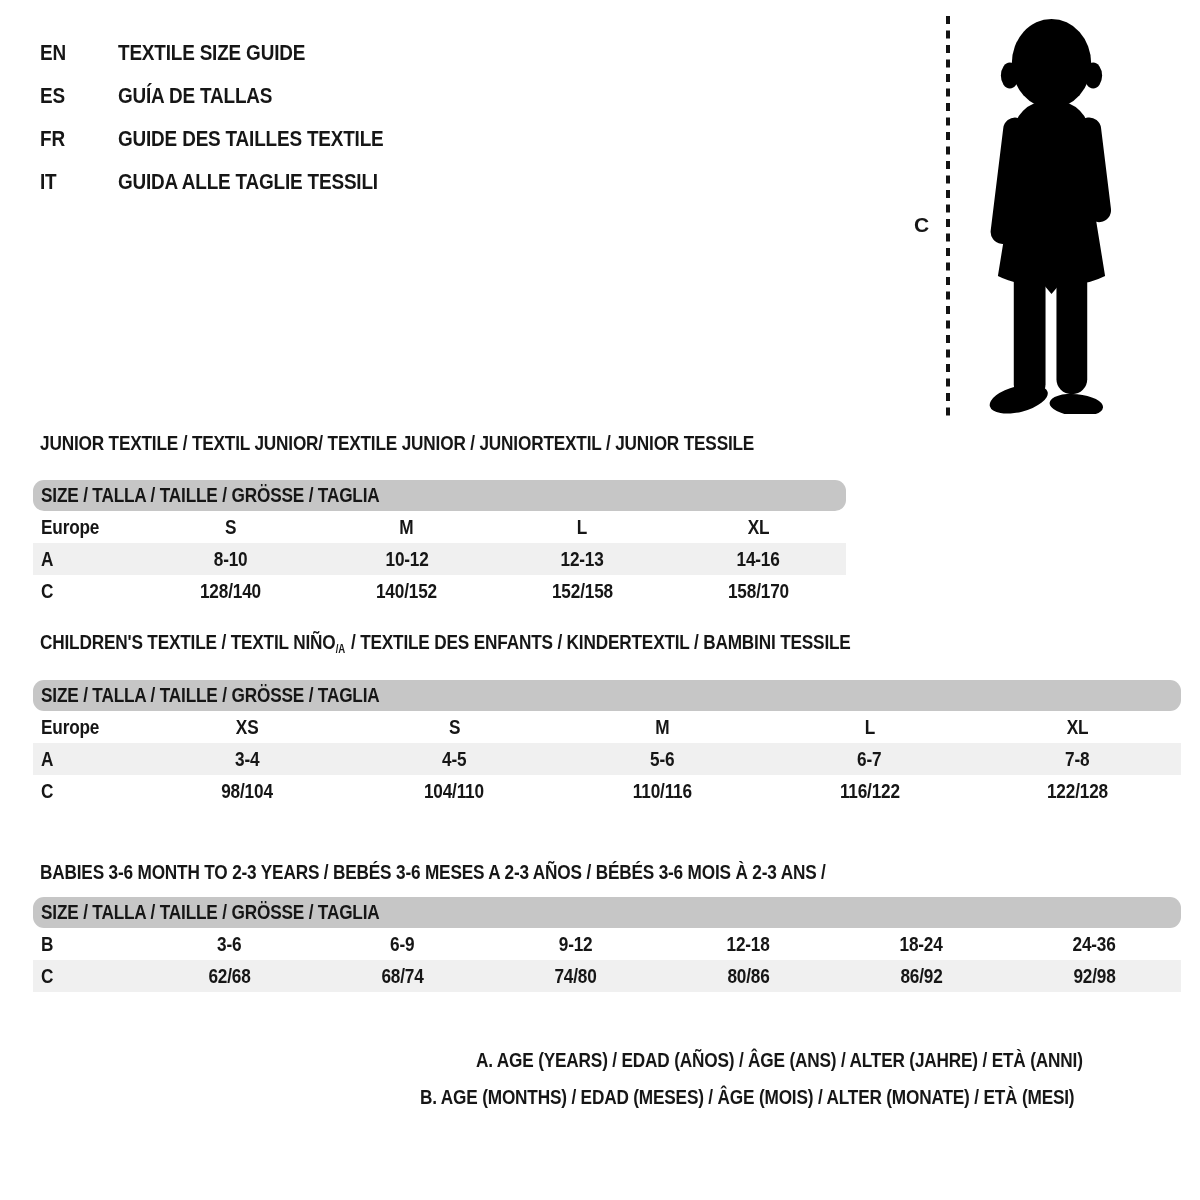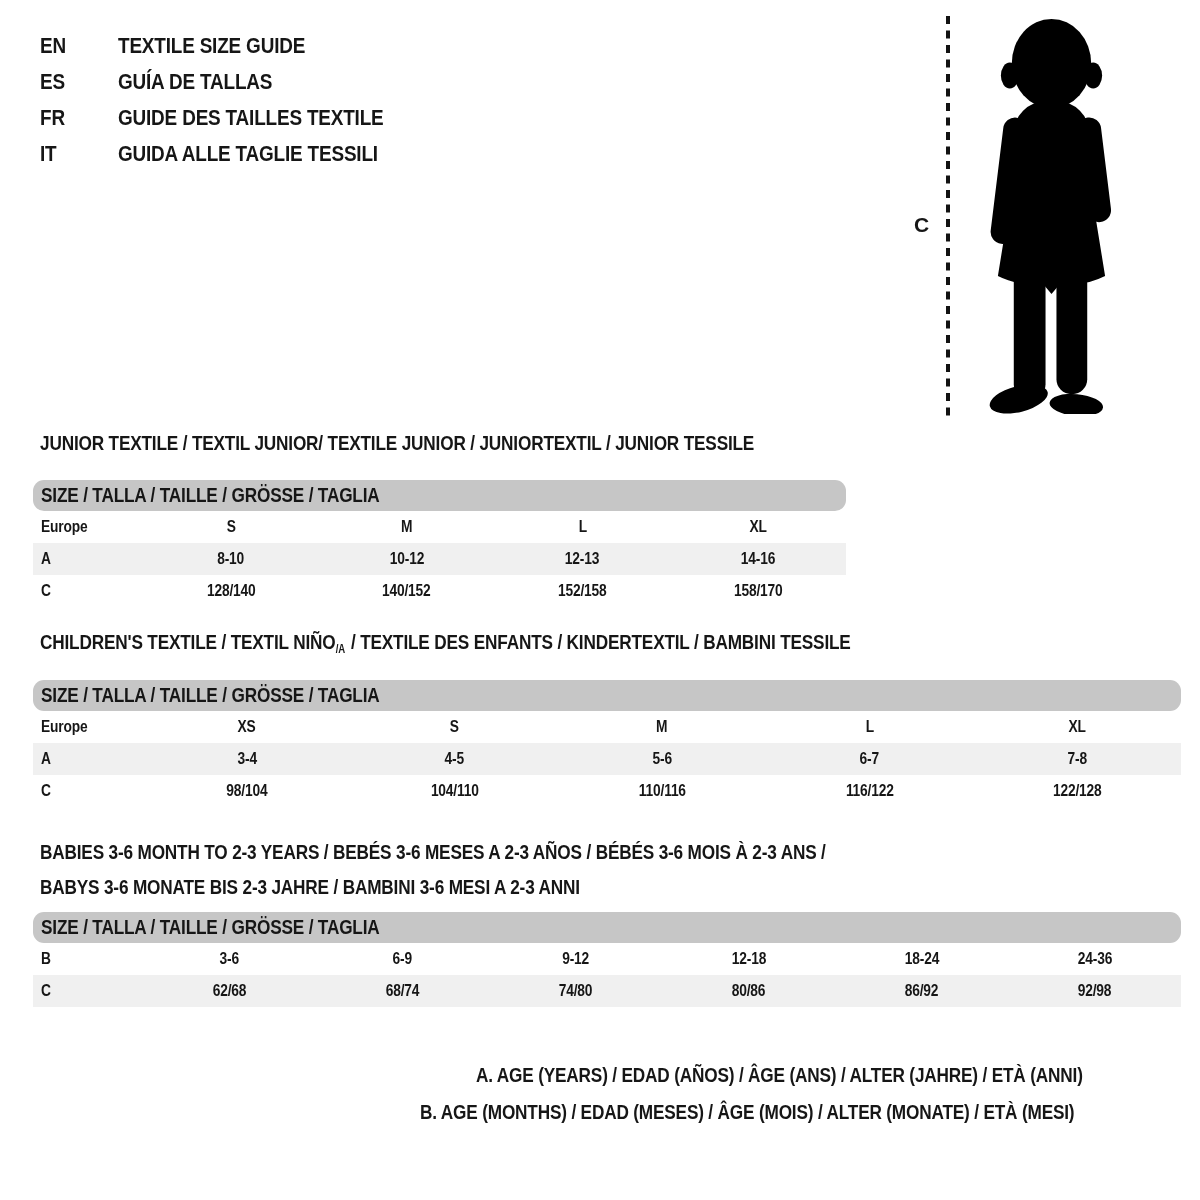--- a/index.html
+++ b/index.html
@@ -20,21 +20,21 @@
     display:inline-block;
     transform:scaleX(.86);
     transform-origin:left center;
     white-space:nowrap;
     letter-spacing:-0.2px;
   }
   
   .lang-block{
     position:absolute; left:40px; top:28px;
   }
-  .lang-row{display:flex; line-height:36px;}
+  .lang-row{display:flex; line-height:36px;margin-top:7px;}
   .lang-code{width:78px; font-weight:700; font-size:22px;}
   .lang-label{font-weight:700; font-size:22px;text-decoration:underline;}
   
   .figure{position:absolute; left:900px; top:6px; width:290px; height:420px;}
   .c-label{position:absolute; left:14px; top:207px; font-size:21px; font-weight:700;}
   .dash-line{position:absolute; left:44px; top:10px;}
   .silhouette{position:absolute; left:64px; top:6px;}
   
   .content{position:absolute; left:33px; top:432px; width:1148px;}
   .sec-title{
@@ -49,30 +49,30 @@
     font-weight:700;
   }
   .tbl{width:100%;}
   .tbl.narrow{width:813px;}
   .band{
     background:var(--band);
     height:31px; line-height:31px;
     padding-left:8px;
     font-size:20px; font-weight:700;border-radius:11px;
   }
-  .trow{display:flex; height:32px; line-height:32px; font-size:16px; font-weight:700;align-items:center;}
+  .trow{display:flex; height:32px; line-height:32px; font-size:20px; font-weight:700;align-items:center;}
   .trow.alt{background:var(--rowalt);}
   .tlabel{width:110px; padding-left:8px;}
   .tcell{flex:1; display:flex; justify-content:center;}
   .tcell .cond{transform-origin:center center;}
   
   .mt-junior-table{margin-top:26px;}
   .mt-children-title{margin-top:24px;}
   .mt-children-table{margin-top:24px;}
-  .mt-babies-title{margin-top:28px;}
+  .mt-babies-title{margin-top:48px;}
   .babies-title-line{font-size:20px; font-weight:700; line-height:35px; padding-left:7px;}
   .mt-babies-table{margin-top:7px;}
   .legend{margin-top:50px; padding-left:7px;text-align:right;}
   .legend-line{font-size:20px; font-weight:700; line-height:37px;}
 </style>
 </head>
 <body>
 
 <div class="lang-block">
   <div class="lang-row">
@@ -221,21 +221,20 @@
           <span class="cond">116/122</span>
         </span>
       <span class="tcell">
           <span class="cond">122/128</span>
         </span>
     </div>
   </div>
 
   <div class="mt-babies-title">
     <div class="babies-title-line"><span class="cond">BABIES 3-6 MONTH TO 2-3 YEARS / BEBÉS 3-6 MESES A 2-3 AÑOS / BÉBÉS 3-6 MOIS À 2-3 ANS /</span></div>
-    <div class="babies-title-line"><span class="cond">BABYS 3-6 MONATE BIS 2-3 JAHRE / BAMBINI 3-6 MESI A 2-3 ANNI</span></div>
   </div>
   <div class="tbl mt-babies-table">
     <div class="band"><span class="cond">SIZE / TALLA / TAILLE / GRÖSSE / TAGLIA</span></div>
     <div class="trow">
       <span class="tlabel"><span class="cond">B</span></span>
       <span class="tcell">
           <span class="cond">3-6</span>
         </span>
       <span class="tcell">
           <span class="cond">6-9</span>

